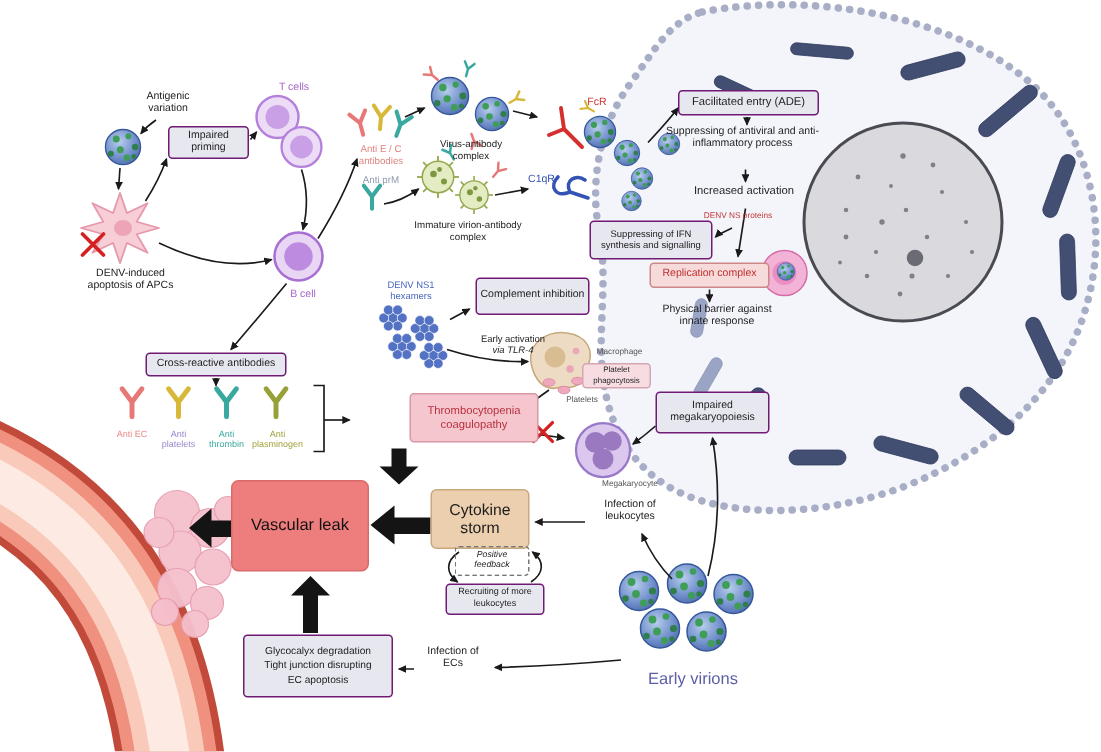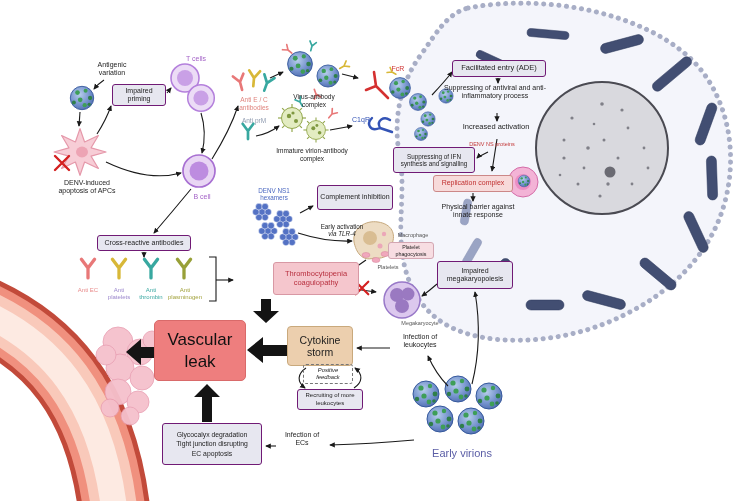--- a/index.html
+++ b/index.html
@@ -317,21 +317,21 @@
 <div class="box" style="left:97px;top:235px;width:94px;height:16px;">Cross-reactive antibodies</div>
 <div class="lbl" style="left:77px;top:287px;width:22px;color:#e88a8a;font-size:6px;">Anti EC</div>
 <div class="lbl" style="left:102px;top:287px;width:34px;color:#9a86cc;font-size:6px;">Anti platelets</div>
 <div class="lbl" style="left:134px;top:287px;width:34px;color:#3aa8a2;font-size:6px;">Anti thrombin</div>
 <div class="lbl" style="left:167px;top:287px;width:36px;color:#a2a23c;font-size:6px;">Anti plasminogen</div>
 
 <div class="box" style="left:237px;top:262px;width:86px;height:33px;background:#f5c6cd;border-color:#d898a4;color:#b8303f;font-size:7.5px;margin-left:36px;">Thrombocytopenia coagulopathy</div>
 <div class="box" style="left:437px;top:261px;width:76px;height:28px;">Impaired megakaryopoiesis</div>
 <div class="lbl" style="left:394px;top:320px;width:52px;font-size:5.5px;color:#555;">Megakaryocyte</div>
 
-<div class="box" style="left:154px;top:320px;width:92px;height:61px;background:#ee7e7e;border:1px solid #d96a6a;border-radius:5px;font-size:17px;line-height:1.25;color:#111;">Vascular leak</div>
+<div class="box" style="left:154px;top:320px;width:92px;height:61px;background:#ee7e7e;border:1px solid #d96a6a;border-radius:5px;font-size:11px;line-height:1.25;color:#111;">Vascular leak</div>
 <div class="box" style="left:287px;top:326px;width:66px;height:40px;background:#eccfae;border-color:#c9a97c;font-size:10.5px;border-radius:4px;">Cytokine storm</div>
 <div class="lbl" style="left:392px;top:333px;width:56px;">Infection of leukocytes</div>
 <div class="box" style="left:303px;top:364px;width:50px;height:20px;background:transparent;border:1px dashed #777;font-size:5.8px;font-style:italic;">Positive feedback</div>
 <div class="box" style="left:297px;top:389px;width:66px;height:21px;font-size:6px;">Recruiting of more leukocytes</div>
 
 <div class="box" style="left:162px;top:423px;width:100px;height:42px;font-size:6.8px;line-height:1.35;flex-direction:column;">
   <span>Glycocalyx degradation</span>
   <span>Tight junction disrupting</span>
   <span>EC apoptosis</span>
 </div>

